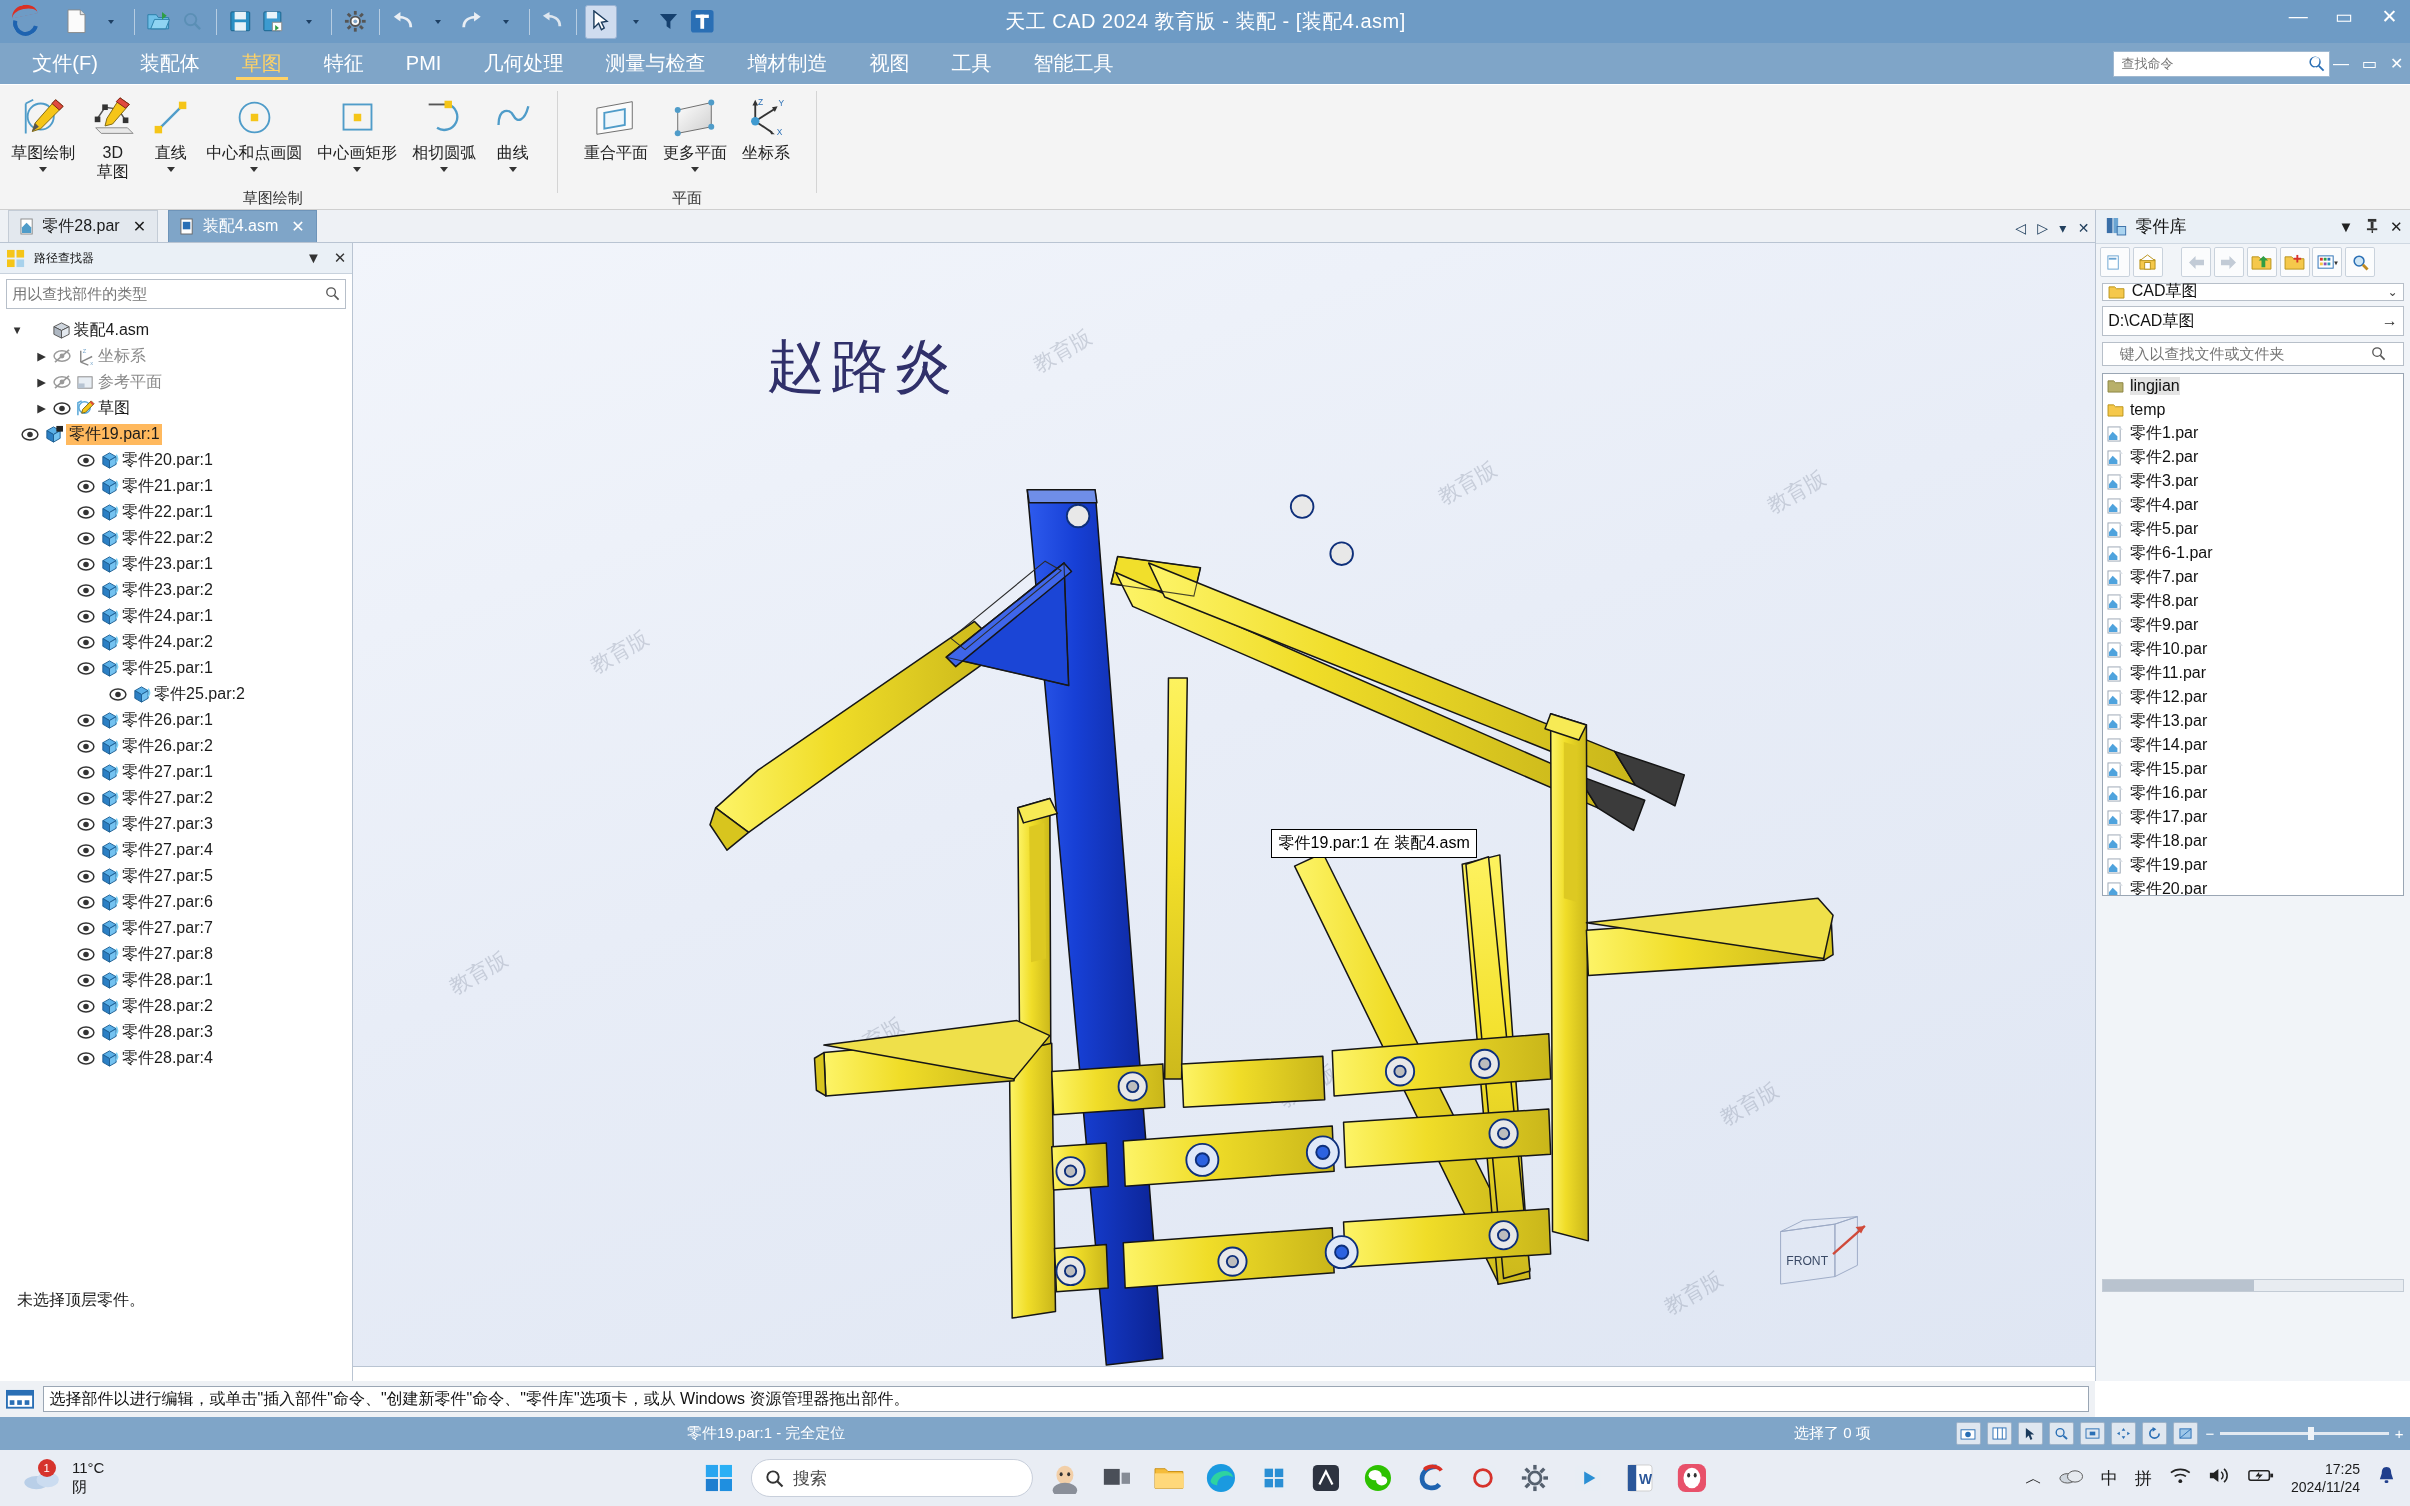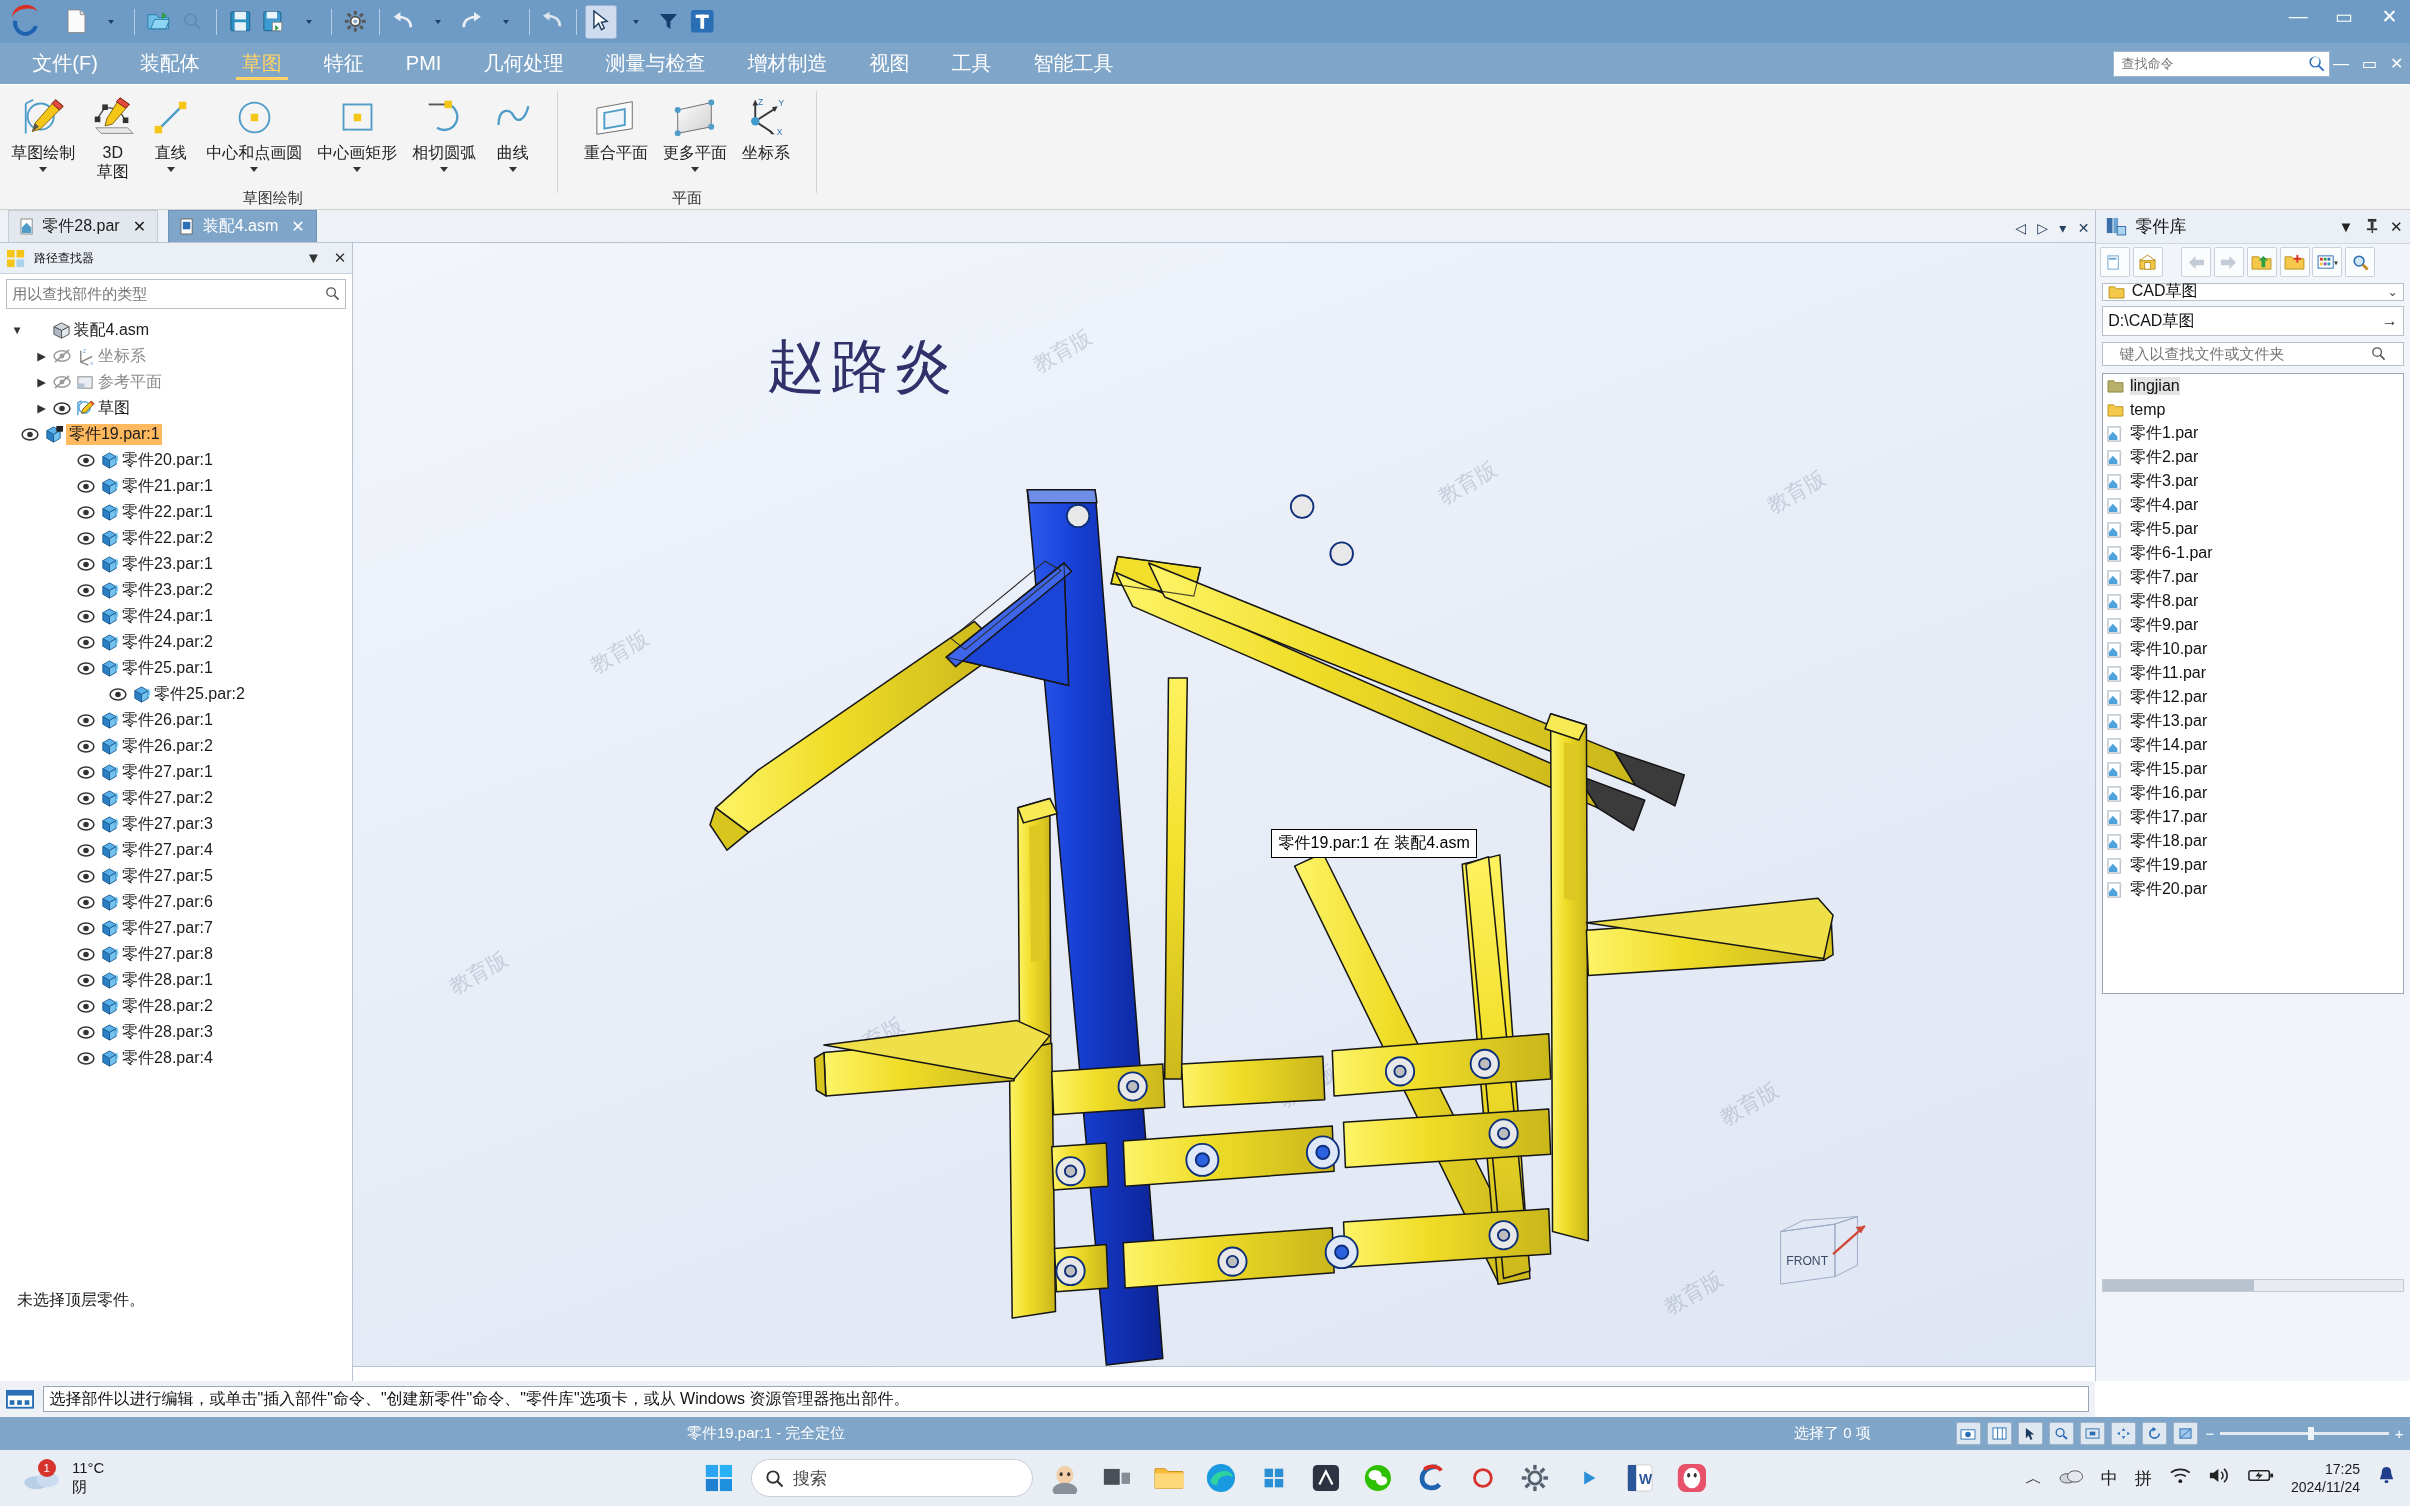--- a/index.html
+++ b/index.html
@@ -209,21 +209,21 @@
   .rp-find {
     margin: 2.8px 5.6px; height: 24px; background: #fff; border: 0.9px solid #b7bfc9;
     display: flex; align-items: center; padding: 0 17px; font-size: 15px; color: #9a9a9a;
   }
   .rp-find input {
     border:none; outline:none; flex:1; font-size:15px; color:#9a9a9a;
     font-family:"Liberation Sans", sans-serif;
   }
   .filelist {
     margin: 3.8px 5.6px 0 5.6px; background: #ffffff; border: 0.9px solid #9aa6b4;
-    height: 621px; overflow: hidden; position: relative;
+    height: 523px; overflow: hidden; position: relative;
   }
   .fitem {
     display: flex; align-items: center; height: 24px; padding-left: 4.7px;
     font-size: 16px; color: #111; gap: 5.6px; white-space: nowrap;
   }
   .fitem.sel .fname { background: #e4e4e4; }
   .hscroll {
     position: absolute; left: 5.6px; right: 5.6px; top: 1069px; height: 13px;
     background: #e8ecf1; border: 0.9px solid #c3cbd5;
   }
@@ -401,20 +401,21 @@
           </svg>
       </div>
       <div class="qbtn">
         <svg width="24.5" height="24.5" viewBox="0 0 26 26">
             <rect x="1" y="1" width="24" height="24" rx="3" fill="#2a6fb5"></rect>
             <rect x="6" y="6" width="14" height="3.5" fill="#fff"></rect>
             <rect x="11" y="6" width="4" height="15" fill="#fff"></rect>
           </svg>
       </div>
     </div>
+    <div class="title-text">天工 CAD 2024 教育版 - 装配 - [装配4.asm]</div>
     <div class="winbtns">
       <div class="winbtn">—</div>
       <div class="winbtn">▭</div>
       <div class="winbtn">✕</div>
     </div>
   </div>
 
   <div class="menubar">
     <div class="menu-item">文件(F)</div>
     <div class="menu-item">装配体</div>

